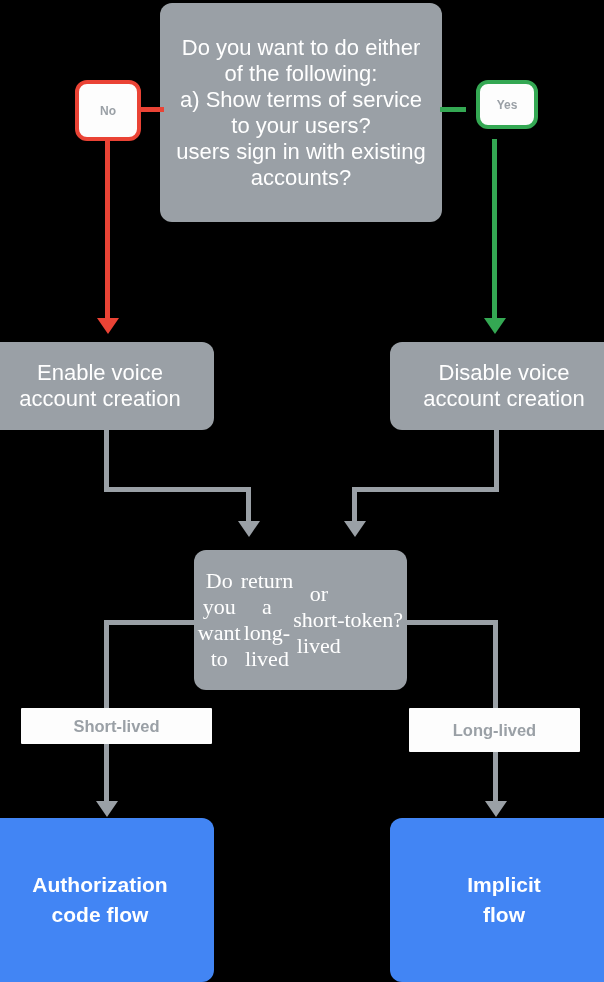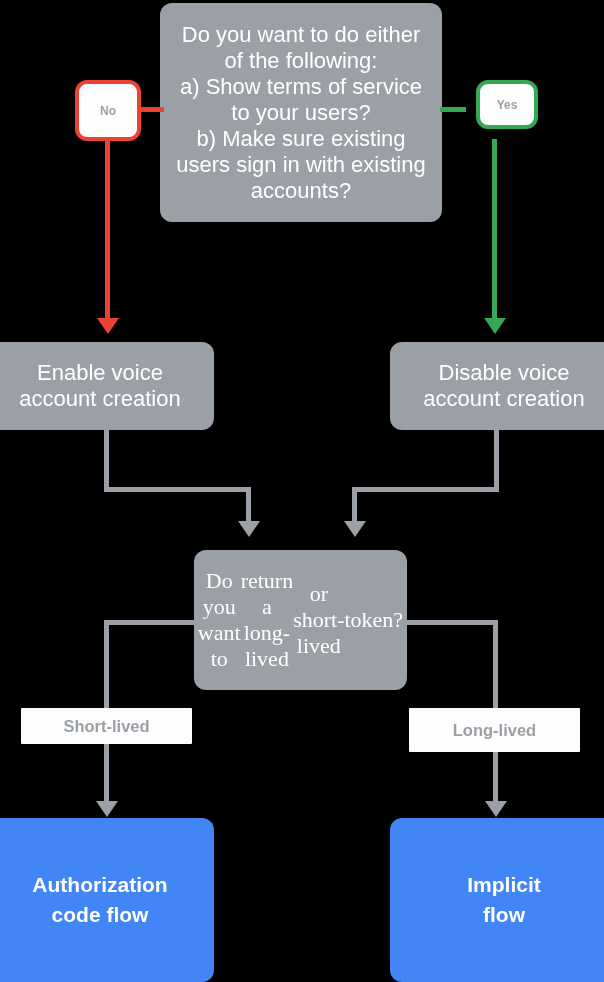--- a/index.html
+++ b/index.html
@@ -86,21 +86,20 @@
 </head>
 <body>
 
 <div id="canvas">
 
   <div class="node gray-box" style="left:160px; top:3px; width:282px; height:219px; flex-direction:column;">
     <div>Do you want to do either</div>
     <div>of the following:</div>
     <div>a) Show terms of service</div>
     <div>to your users?</div>
-    <div>b) Make sure existing</div>
     <div>users sign in with existing</div>
     <div>accounts?</div>
   </div>
 
   <div class="conn red" style="left:139px; top:107px; width:25px; height:5px;"></div>
 
   <div class="conn green" style="left:440px; top:107px; width:26px; height:5px;"></div>
 
   <div class="node pill" style="left:75px; top:80px; width:66px; height:61px;">
     <span>No</span>
@@ -144,21 +143,21 @@
   </div>
 
   <div class="conn" style="left:104px; top:620px; width:95px; height:5px;"></div>
   <div class="conn" style="left:104px; top:620px; width:5px; height:182px;"></div>
   <div class="arrow" style="left:95.5px; top:801px;"></div>
 
   <div class="conn" style="left:403px; top:620px; width:95px; height:5px;"></div>
   <div class="conn" style="left:493px; top:620px; width:5px; height:182px;"></div>
   <div class="arrow" style="left:484.5px; top:801px;"></div>
 
-  <div class="node edge-label" style="left:21px; top:708px; width:171px; height:36px;">
+  <div class="node edge-label" style="left:21px; top:708px; width:191px; height:36px;">
     <span>Short-lived</span>
   </div>
 
   <div class="node edge-label" style="left:409px; top:708px; width:171px; height:44px;">
     <span>Long-lived</span>
   </div>
 
   <div class="node blue-box" style="left:-14px; top:818px; width:228px; height:164px; flex-direction:column;">
     <div>Authorization</div>
     <div>code flow</div>

